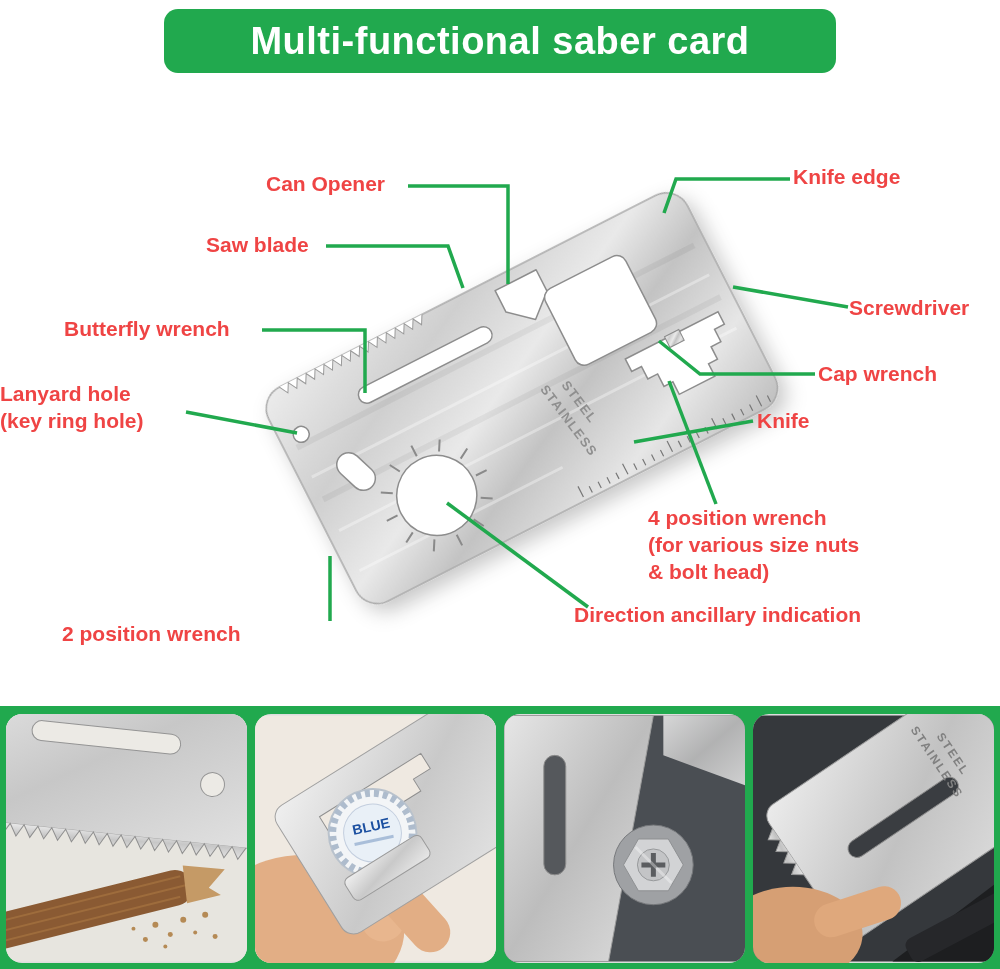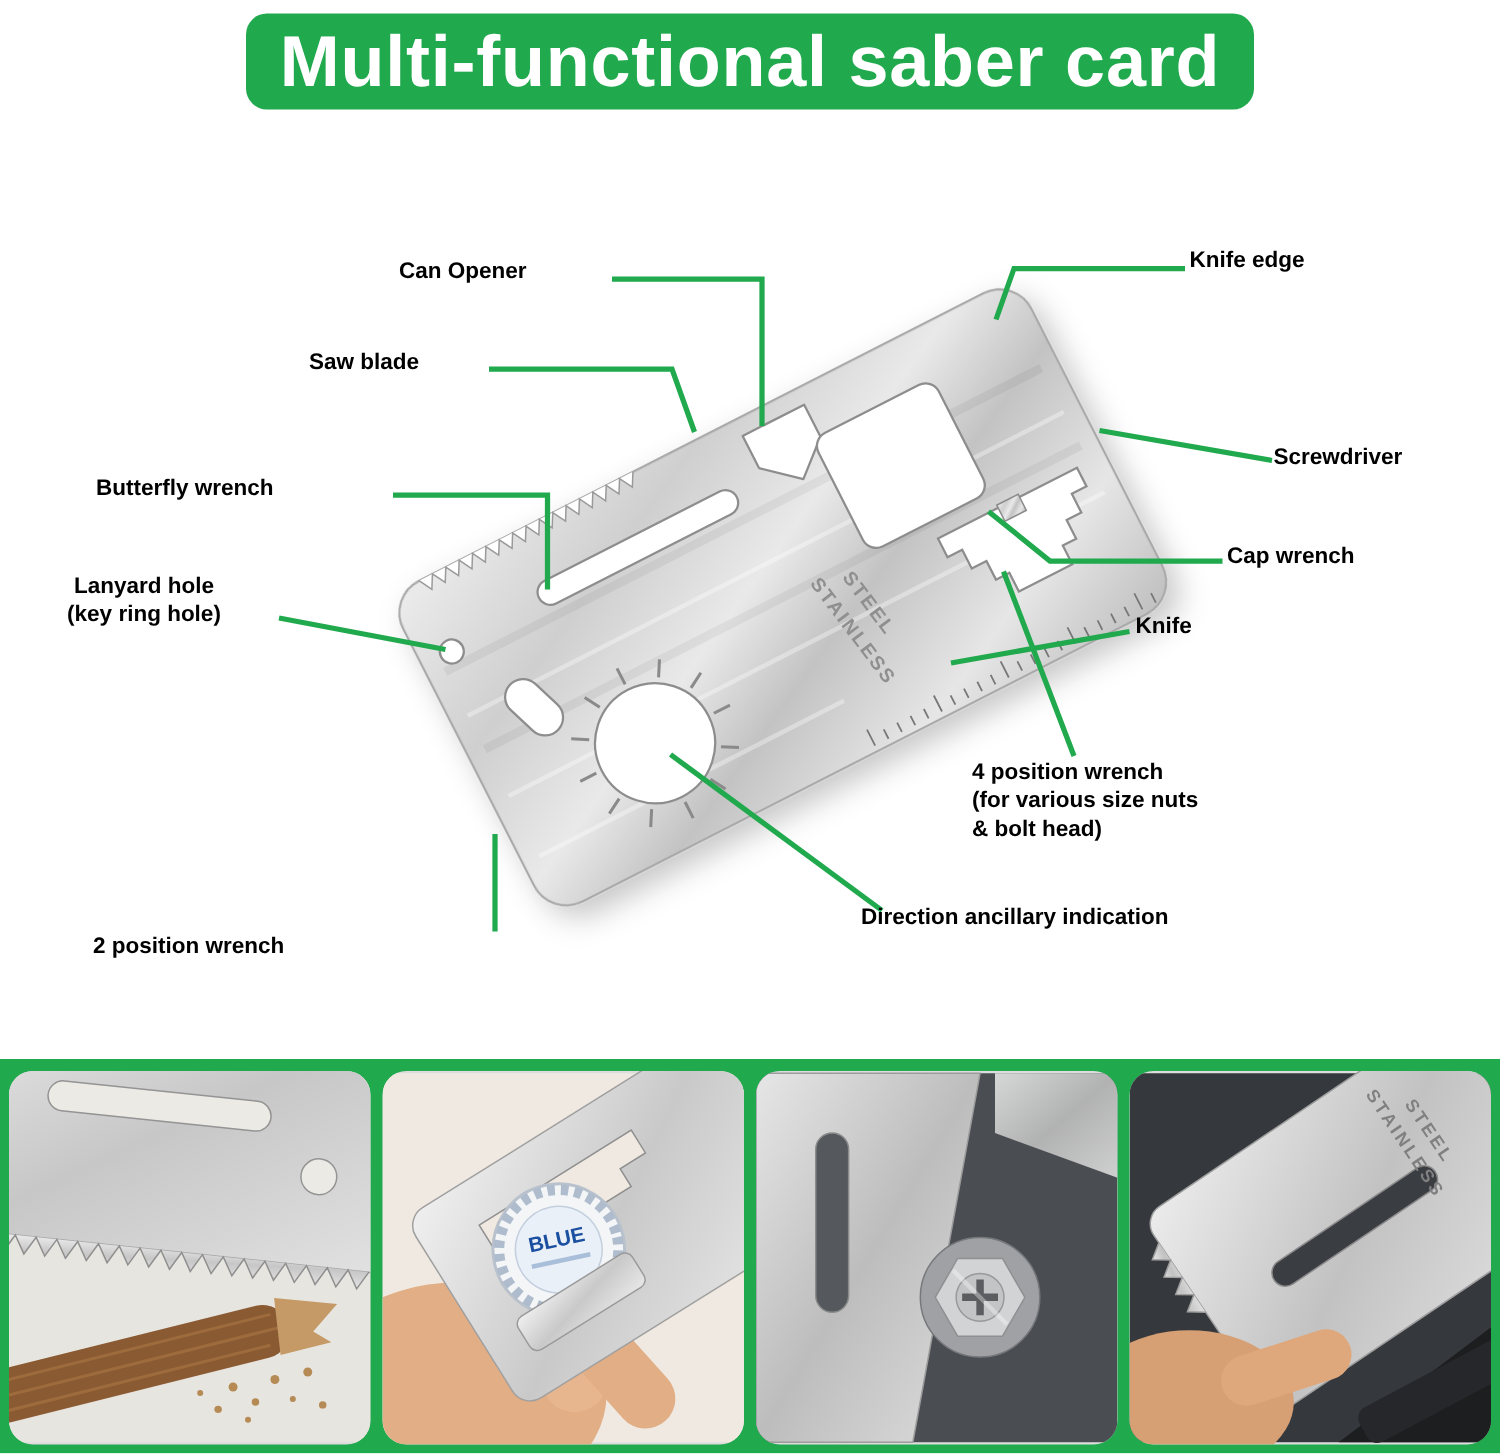--- a/index.html
+++ b/index.html
@@ -1,32 +1,32 @@
 <!DOCTYPE html>
 <html><head>
 <meta charset="utf-8">
 <style>
   html,body{margin:0;padding:0;background:#ffffff;}
   .page{position:relative;width:1000px;height:969px;background:#ffffff;overflow:hidden;
         font-family:"Liberation Sans",sans-serif;}
   .banner{position:absolute;top:9px;left:50%;transform:translateX(-50%);
           width:672px;height:64px;background:#21a94e;border-radius:14px;
           display:flex;align-items:center;justify-content:center;}
-  .banner h1{margin:0;color:#ffffff;font-size:48px;font-weight:700;letter-spacing:.5px;}
+  .banner h1{margin:0;color:#ffffff;font-size:38px;font-weight:700;letter-spacing:.5px;}
   .diagram{position:absolute;left:0;top:0;width:1000px;height:706px;}
   .overlay{position:absolute;left:0;top:0;}
-  .label{position:absolute;font-size:15px;font-weight:700;color:#000000;
+  .label{position:absolute;font-size:21px;font-weight:700;color:#ef4444;
          white-space:pre-line;line-height:1.28;}
   .lbl-can{left:266px;top:171px}
   .lbl-knife{left:793px;top:164px}
   .lbl-saw{left:206px;top:232px}
   .lbl-screw{left:849px;top:295px}
   .lbl-butterfly{left:64px;top:316px}
   .lbl-cap{left:818px;top:361px}
-  .lbl-lanyard{left:0;top:381px;width:192px;text-align:center}
+  .lbl-lanyard{left:0;top:381px;width:192px;}
   .lbl-ruler{left:757px;top:408px}
   .lbl-4pos{left:648px;top:505px;width:262px;text-align:left}
   .lbl-direction{left:574px;top:602px}
   .lbl-2pos{left:62px;top:621px}
   .photo-strip{position:absolute;left:0;top:706px;width:1000px;height:263px;background:#21a94e;
                display:flex;gap:8px;padding:8px 6px 6px 6px;box-sizing:border-box;}
   .thumb{flex:1 1 0;border-radius:16px;overflow:hidden;background:#dddddd;}
   .thumb svg{display:block;width:100%;height:100%;}
 </style>
 </head>

